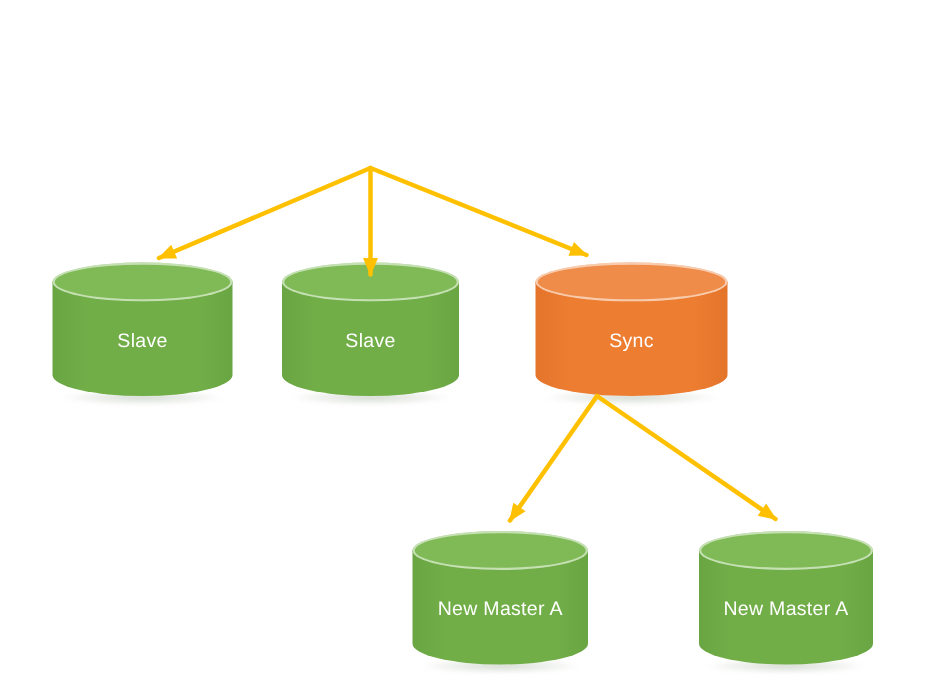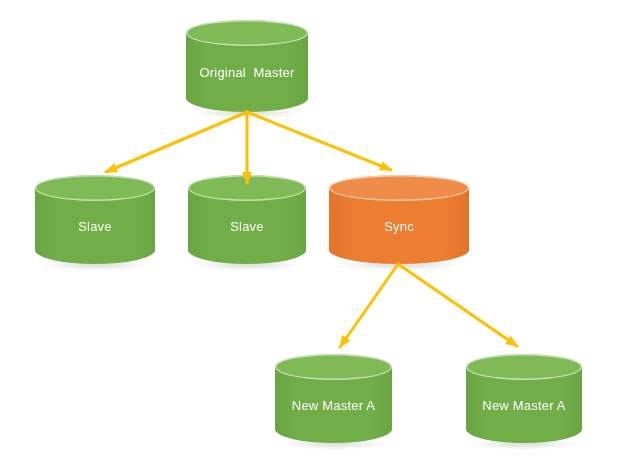--- a/index.html
+++ b/index.html
@@ -73,21 +73,21 @@
   .orange {
     --body: #ed7d31;
     --body-edge: #e4742a;
     --top: #ef8c49;
   }
 
   
   #node-original-master { left: 186px; top: 20px;  width: 122px; height: 92px; }
   #node-slave-1         { left: 35px;  top: 175px; width: 120px; height: 89px; }
   #node-slave-2         { left: 188px; top: 175px; width: 118px; height: 89px; }
-  #node-sync            { left: 329px; top: 175px; width: 128px; height: 89px; padding-left: 12px; }
+  #node-sync            { left: 357px; top: 175px; width: 128px; height: 89px; }
   #node-new-master-a-1  { left: 275px; top: 354px; width: 117px; height: 89px; }
   #node-new-master-a-2  { left: 466px; top: 354px; width: 116px; height: 89px; }
 
   
   .connector-layer {
     position: absolute;
     left: 0; top: 0;
     width: 625px;
     height: 464px;
     pointer-events: none;
@@ -100,26 +100,20 @@
   }
   .arrow-head {
     fill: var(--arrow, #ffc000);
   }
 </style>
 </head>
 <body>
 
 <div class="canvas">
 
-  <div class="cylinder green" id="node-original-master">
-    <div class="cyl-shadow"></div>
-    <div class="cyl-body"></div>
-    <div class="cyl-top"></div>
-    <div class="cyl-label">Original  Master</div>
-  </div>
 
   <div class="cylinder green" id="node-slave-1">
     <div class="cyl-shadow"></div>
     <div class="cyl-body"></div>
     <div class="cyl-top"></div>
     <div class="cyl-label">Slave</div>
   </div>
 
   <div class="cylinder green" id="node-slave-2">
     <div class="cyl-shadow"></div>

